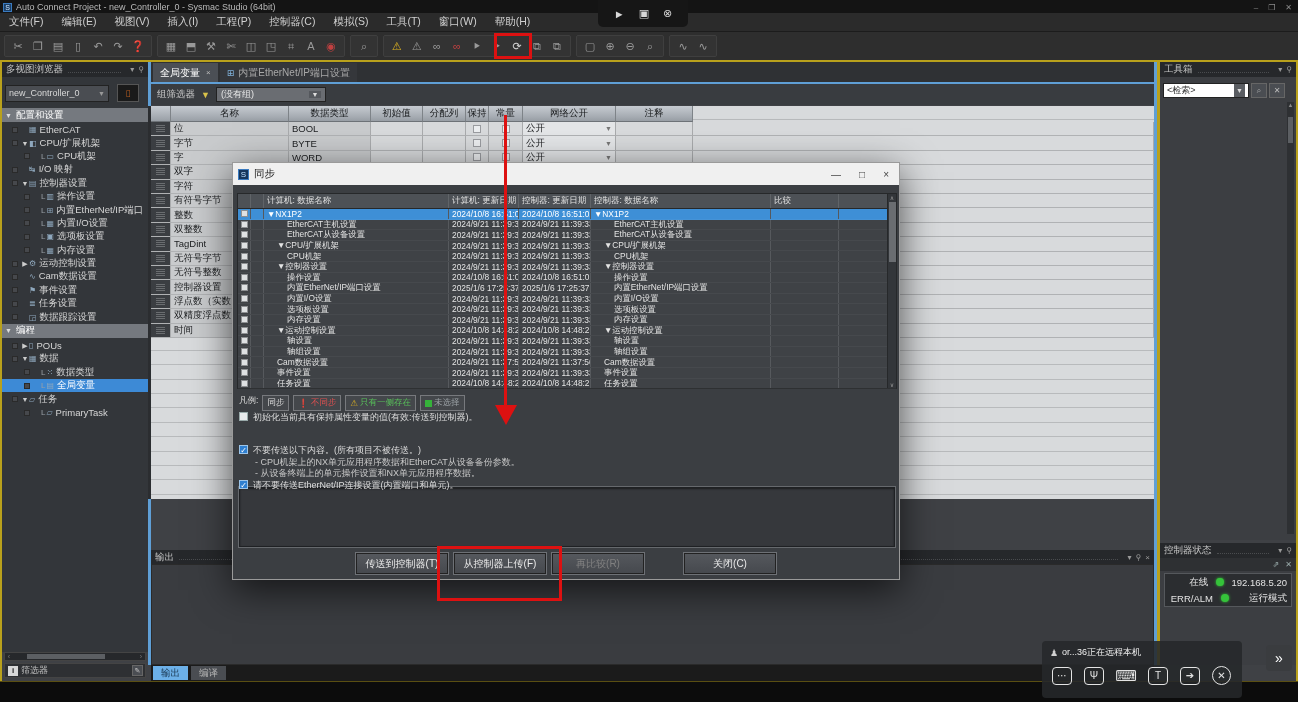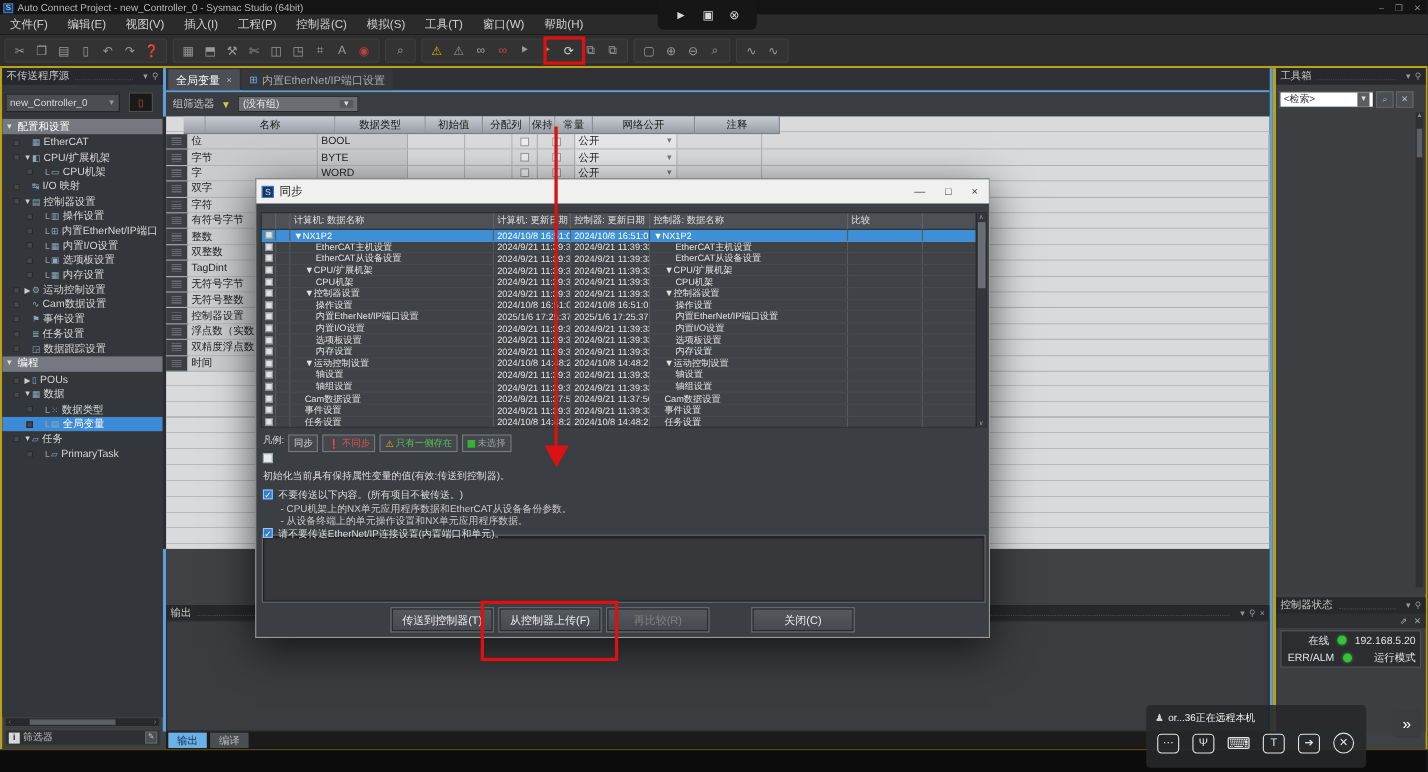--- a/index.html
+++ b/index.html
@@ -55,21 +55,21 @@
   .tab.other{background:#35373b;color:#a8a8a8;}
   .tab .t-ic{color:#7fb0d8;margin-right:4px;font-size:9px;}
   #groupbar{position:absolute;left:0;top:22px;width:100%;height:21px;background:#393c40;display:flex;align-items:center;font-size:9.5px;color:#c9c9c9;padding-left:6px;}
   #group-funnel{color:#d8c24a;margin:0 6px 0 6px;font-size:9px;}
   #group-dd{width:110px;height:15px;background:#6a6d72;border:1px solid #222;color:#e8e8e8;font-size:9px;display:flex;align-items:center;padding:0 4px;}
   #group-dd .dd{margin-left:auto;background:#55585d;width:12px;text-align:center;color:#ddd;font-size:7px;}
   
   #vartable{position:absolute;left:0;top:44px;width:1003px;height:393px;background:#d8dadc;
      background-image:repeating-linear-gradient(to bottom,transparent 0,transparent 13.4px,#b8babc 13.4px,#b8babc 14.4px);}
   #var-gutter{position:absolute;left:-3px;top:44px;width:12px;height:393px;background:#2b2d30;}
-  #vt-head{position:absolute;left:0;top:44px;width:1003px;height:16px;display:flex;font-size:9.5px;color:#17191b;padding-left:16px;}
+  #vt-head{position:absolute;left:0;top:44px;width:1003px;height:16px;display:flex;font-size:9.5px;color:#17191b;}
   #vt-head .hc{background:linear-gradient(#c6cbd1,#999fa6);border-right:1px solid #7e8388;border-bottom:1px solid #6e7378;display:flex;align-items:center;justify-content:center;}
   .vrow{position:absolute;left:0;height:14.4px;display:flex;font-size:9.5px;color:#202224;}
   .vrow .c{border-right:1px solid #a9abad;border-bottom:1px solid #b0b2b4;display:flex;align-items:center;padding:0 3px;overflow:hidden;white-space:nowrap;}
   .c-handle{width:20px;background:#3b3e42;border-right:1px solid #2a2a2a;}
   .c-handle .grip{width:9px;height:7px;margin:auto;background:repeating-linear-gradient(to bottom,#6a6d70 0,#6a6d70 1px,transparent 1px,transparent 2px);}
   .c-name{width:118px;background:#c9cbcd;}
   .c-type{width:82px;background:#c9cbcd;}
   .c-init{width:52px;background:#d8dadc;}
   .c-alloc{width:43px;background:#d8dadc;}
   .c-retain{width:23px;background:#d8dadc;justify-content:center;}
@@ -238,21 +238,21 @@
 
   <div class="abs yline" style="left:0;top:60px;width:1298px;height:2px;"></div>
   <div class="abs yline" style="left:0;top:62px;width:2px;height:620px;"></div>
   <div class="abs yline" style="left:1296px;top:62px;width:2px;height:620px;"></div>
   <div class="abs yline" style="left:1157px;top:62px;width:3px;height:603px;"></div>
   <div class="abs blueline" style="left:148px;top:62px;width:3px;height:603px;"></div>
   <div class="abs blueline" style="left:1154px;top:62px;width:3px;height:603px;"></div>
 
   <div class="abs" id="sidebar">
     <div class="panel-head">
-      <span>不传送程序源</span>
+      <span>多视图浏览器</span>
       <span class="dots"></span>
       <span class="ph-ic">▾</span>
       <span class="ph-ic">⚲</span>
     </div>
     <div id="proj-row">
       <div id="proj-select">
         <span>new_Controller_0</span>
           <span class="dd">▼</span>
       </div>
       <div id="proj-ctrl-btn">
@@ -975,21 +975,21 @@
         </div>
       </div>
     <div id="dlg-options"></div>
     <div id="dlg-textarea"></div>
     <div id="dlg-buttons">
         <div class="dbtn">传送到控制器(T)</div>
         <div class="dbtn">从控制器上传(F)</div>
         <div class="dbtn disabled">再比较(R)</div>
         <div class="dbtn close">关闭(C)</div>
       </div>
-  <div class="opt" style="top: 248px; flex-direction: column;">
+  <div class="opt" style="top: 248px;">
         <div class="cb"></div>
         <span>初始化当前具有保持属性变量的值(有效:传送到控制器)。</span>
       </div>
       <div class="opt" style="top: 281px;">
         <div class="cb on">✓</div>
         <span>不要传送以下内容。(所有项目不被传送。)</span>
       </div>
       <div class="subline" style="top: 293px;">- CPU机架上的NX单元应用程序数据和EtherCAT从设备备份参数。</div>
       <div class="subline" style="top: 304px;">- 从设备终端上的单元操作设置和NX单元应用程序数据。</div>
       <div class="opt" style="top: 316px;">

